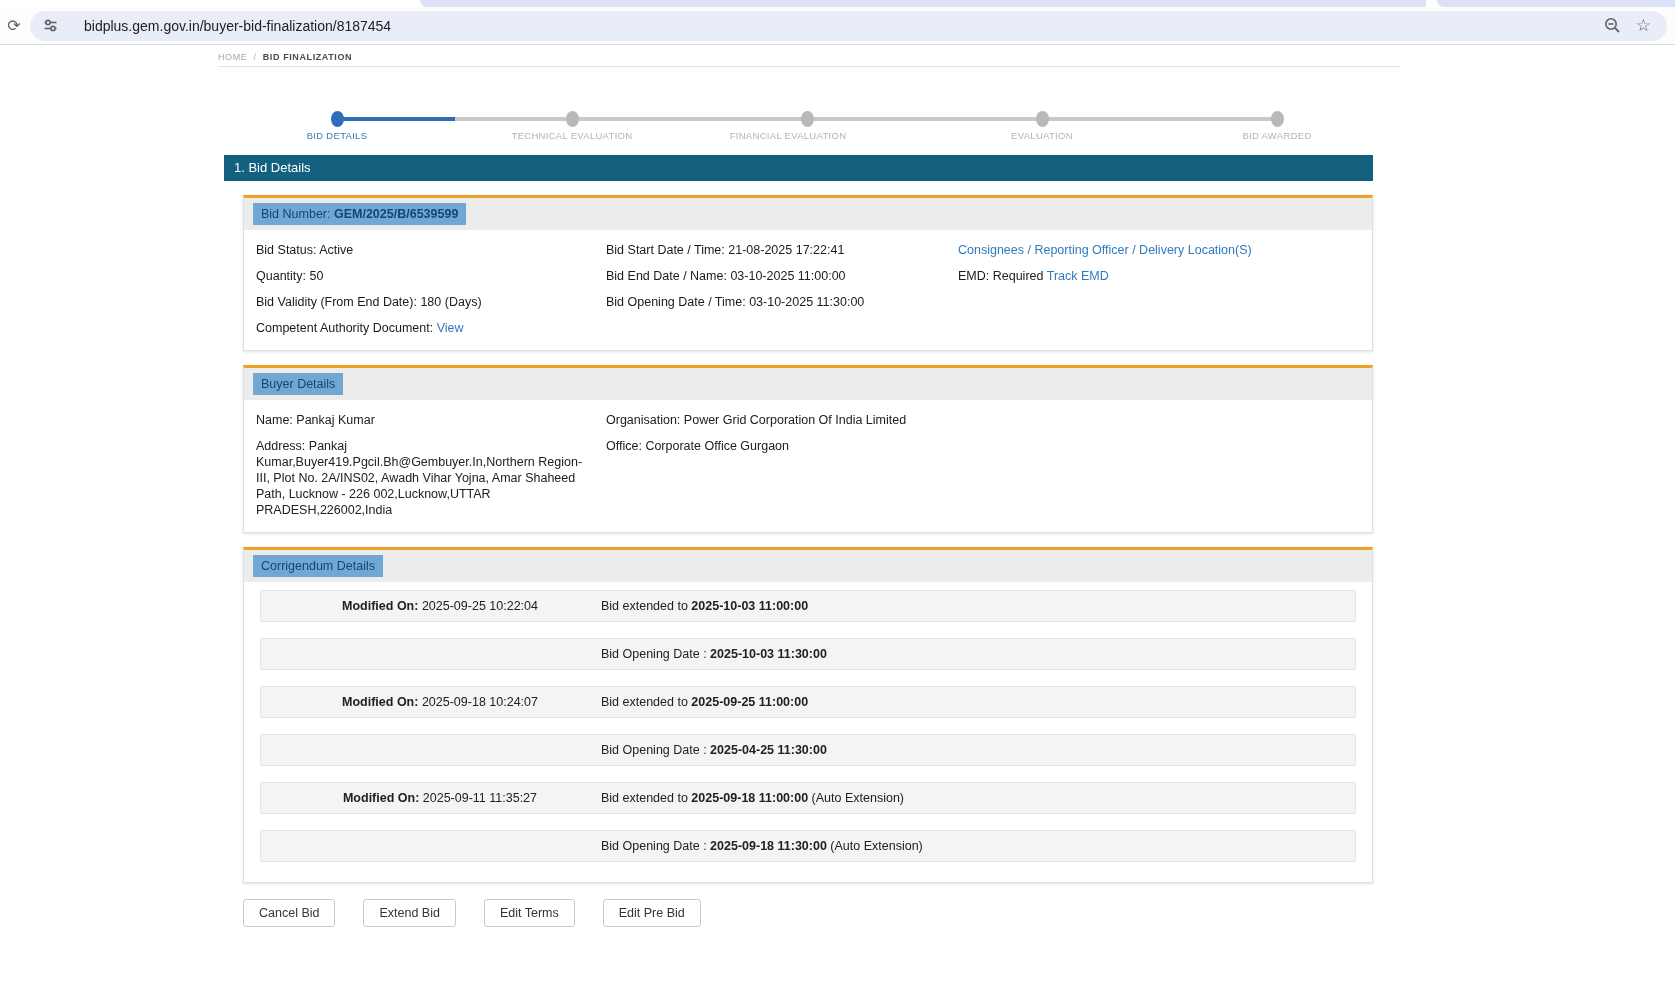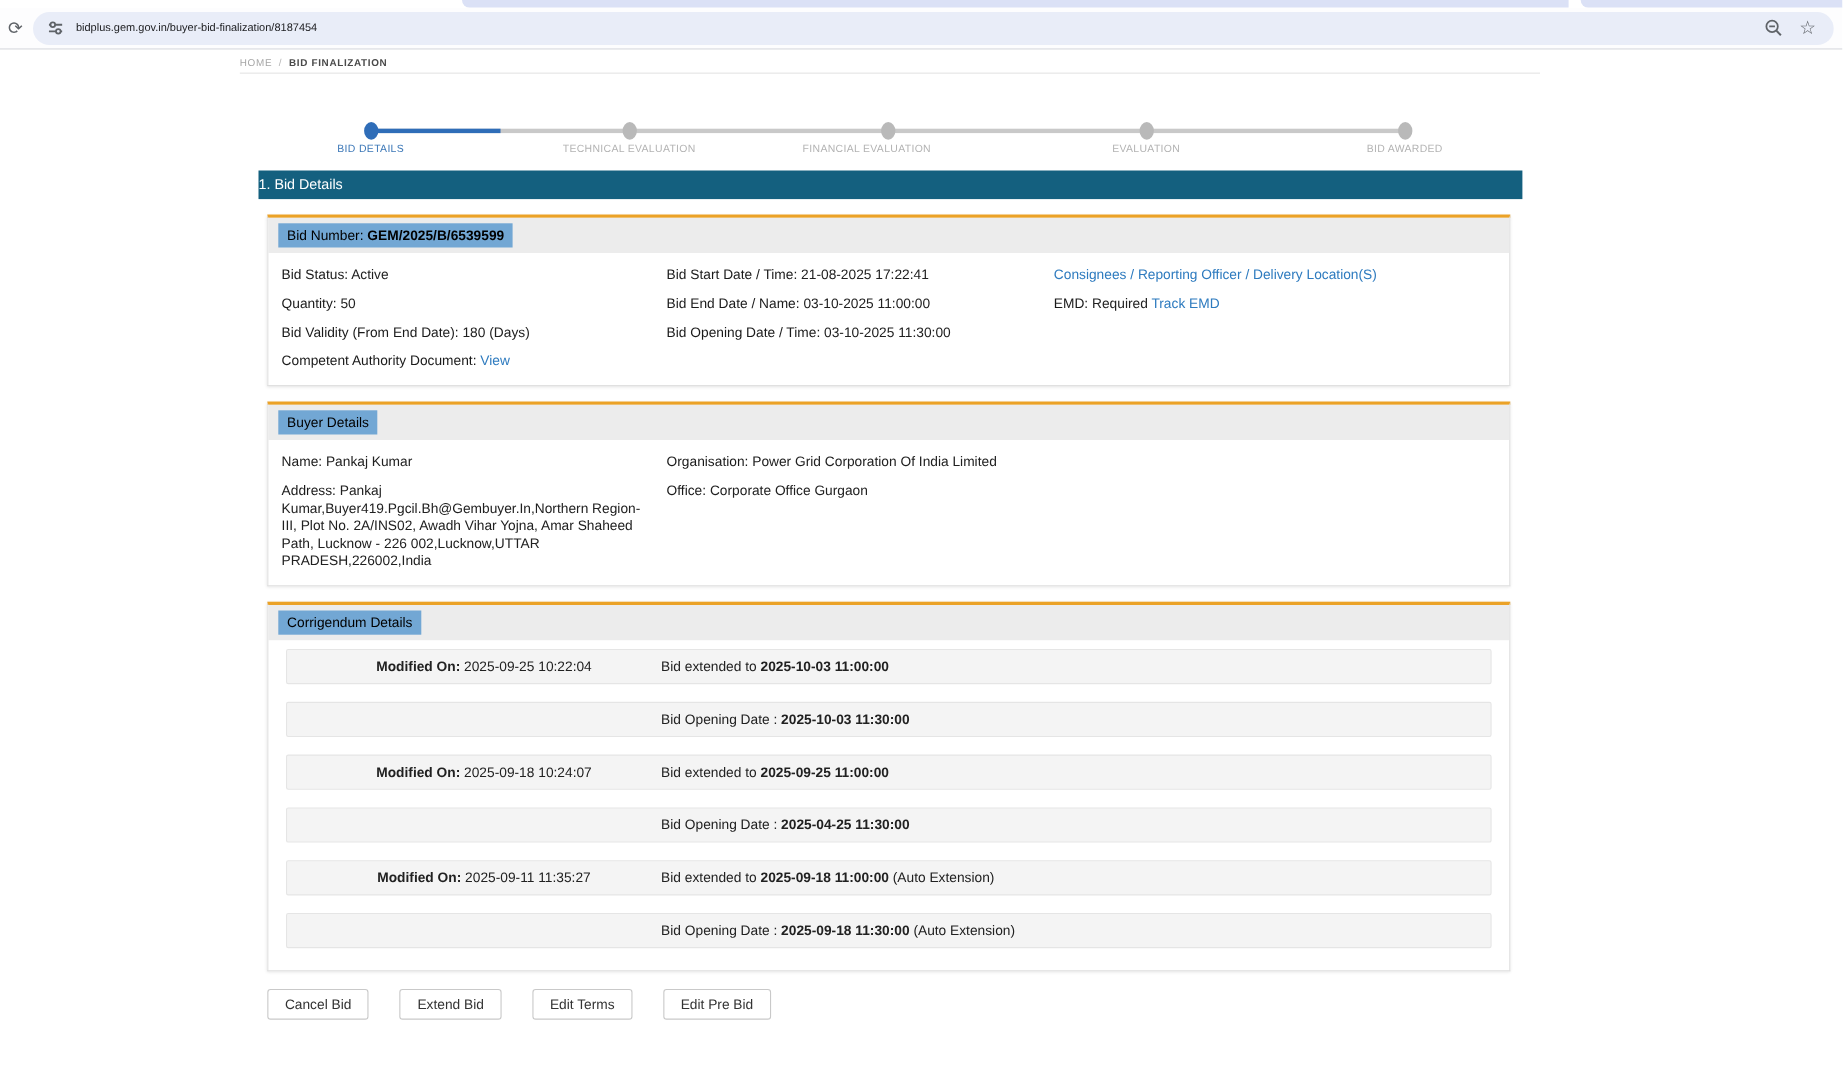--- a/index.html
+++ b/index.html
@@ -11,21 +11,21 @@
   .tabstrip .strip-a { position:absolute; left:420px; top:0; width:1006px; height:7px;
     background:#dbe1f6; border-bottom-left-radius:8px; }
   .tabstrip .strip-b { position:absolute; left:1437px; top:0; width:238px; height:7px;
     background:#dbe1f6; border-bottom-left-radius:8px; }
   .toolbar { height:38px; background:#fdfdfe; display:flex; align-items:center;
     border-bottom:1px solid #d8dade; position:relative; }
   .reload { width:28px; text-align:center; font-size:16px; color:#5f6368; cursor:pointer; }
   .omnibox { flex:1; height:30px; margin:0 8px 0 2px; background:#e9edf8; border-radius:15px;
     display:flex; align-items:center; padding:0 12px; }
   .omni-icon { display:inline-flex; margin-right:10px; }
-  .url-text { font-size:10px; color:#202124; flex:1; white-space:nowrap; }
+  .url-text { font-size:14px; color:#202124; flex:1; white-space:nowrap;margin-left:15px; }
   .omni-right { display:flex; align-items:center; gap:14px; margin-left:auto; padding-right:4px; }
   .star { font-size:17px; color:#5f6368; cursor:pointer; }
 
   
   .page { position:relative; }
   .content { margin-left:218px; width:1182px; position:relative; }
   .breadcrumb { padding-top:7px; font-size:9px; letter-spacing:.6px; height:21px; }
   .crumb-home { color:#a6a6a6; }
   .crumb-sep { color:#b5b5b5; margin:0 3px; }
   .crumb-cur { color:#4a4a4a; font-weight:bold; }
@@ -35,29 +35,29 @@
   .stepper { position:relative; height:88px; }
   .step-line { position:absolute; left:119px; top:50px; width:940px; height:4px; background:#c9c9c9; }
   .step-line-active { position:absolute; left:119px; top:50px; width:118px; height:4px; background:#2f6db8; }
   .dot { position:absolute; top:44px; width:13px; height:16px; border-radius:50%; background:#b9b9b9; cursor:pointer; }
   .dot.active { background:#2f6db8; }
   .step-label { position:absolute; top:63px; width:180px; text-align:center; font-size:9.5px;
     letter-spacing:.3px; color:#b3b3b3; cursor:pointer; }
   .step-label.active { color:#3b77b7; }
 
   
-  .section-bar { margin-left:17px; width:1149px; height:26px; background:#14607f; color:#fff;
-    font-size:13px; line-height:26px; }
+  .section-bar { margin-left:6px; width:1149px; height:26px; background:#14607f; color:#fff;
+    font-size:13px; line-height:26px; padding-left:10px; }
 
   
   .card { margin:14px 0 0 25px; width:1130px; background:#fff;
     border:1px solid #e0e0e0; border-top:3px solid #eba227;
     box-shadow:0 1px 3px rgba(0,0,0,.12); }
   .card-head { background:#ececec; padding:5px 9px; }
-  .badge { display:inline-block; background:#72a7d4; color:#000000; font-size:12.5px;
+  .badge { display:inline-block; background:#72a7d4; color:#0c4a6e; font-size:12.5px;
     padding:4px 8px; }
   .badge b { font-weight:bold; }
   .card-body { padding:2px 12px 14px; display:grid; grid-template-columns:350px 352px 1fr; }
   .field { margin-top:10px; font-size:12.5px; line-height:16px; }
   .field .lbl { font-weight:normal; color:#1a1a1a; }
   .link { color:#2e7bbf; text-decoration:none; cursor:pointer; }
   .addr { width:332px; }
 
   
   .corr-body { padding:8px 16px 20px; }

